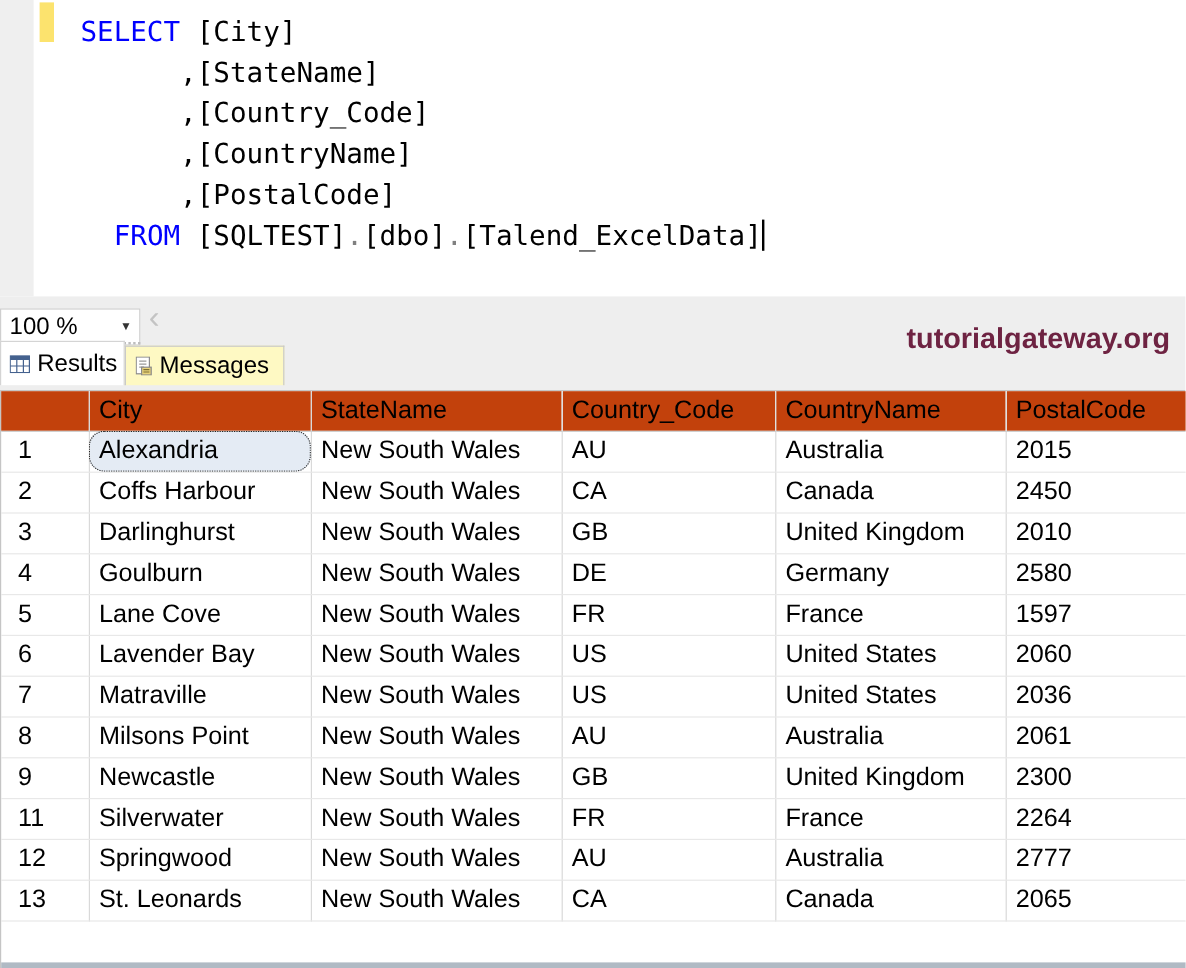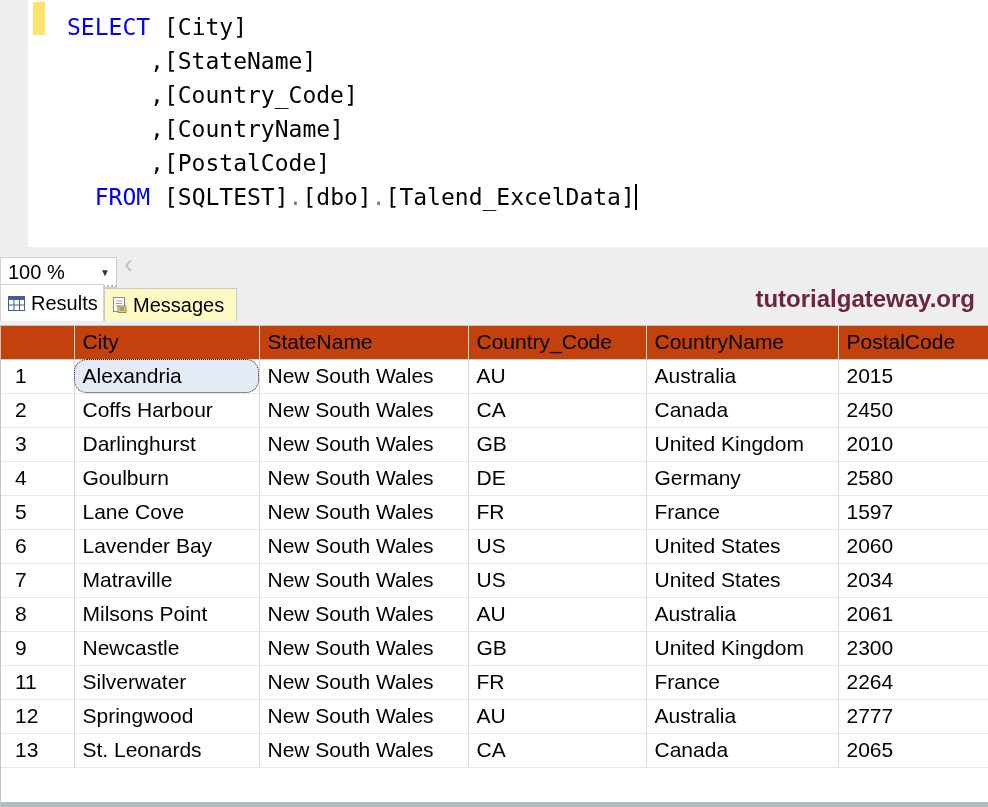--- a/index.html
+++ b/index.html
@@ -25,21 +25,21 @@
 
   
   #band{position:absolute;left:0;top:247px;width:988px;height:78px;background:#eeeeee;}
   #zoom-box{position:absolute;left:0;top:10px;width:117px;height:31px;background:#fff;
     border:1px solid #cfcfcf;display:flex;align-items:center;}
   #zoom-box .val{font-size:20px;color:#000;padding-left:7px;flex:1;}
   #zoom-box .caret-btn{width:22px;height:29px;display:flex;align-items:center;justify-content:center;
     font-size:10px;color:#333;}
   #sash-dots{position:absolute;left:0;top:38px;width:117px;border-bottom:2px dotted #bdbdbd;}
   #scroll-left{position:absolute;left:124px;top:2px;font-size:27px;color:#c3c3c3;line-height:30px;}
-  #watermark{position:absolute;right:13px;top:38px;font-size:24px;font-weight:bold;
+  #watermark{position:absolute;right:13px;top:22px;font-size:24px;font-weight:bold;
     color:var(--watermark);letter-spacing:0px;}
 
   
   #tabbar{position:absolute;left:0;bottom:0;height:37px;width:988px;}
   .tab{position:absolute;bottom:4px;display:flex;align-items:center;gap:6px;font-size:20px;color:#000;}
   #tab-results{left:0;width:104px;height:37px;background:#fff;border:1px solid #d4d4d4;border-bottom:none;
     padding-left:7px;}
   #tab-messages{left:104px;width:133px;height:33px;background:#fef9c3;border:1px solid #c9c9c9;border-bottom:none;
     padding-left:8px;}
   .tab .ticon{flex:0 0 auto;display:inline-flex;}
@@ -176,21 +176,21 @@
             <td>US</td>
             <td>United States</td>
             <td>2060</td>
           </tr>
           <tr>
             <td class="rowhead">7</td>
             <td>Matraville</td>
             <td>New South Wales</td>
             <td>US</td>
             <td>United States</td>
-            <td>2034</td>
+            <td>2036</td>
           </tr>
           <tr>
             <td class="rowhead">8</td>
             <td>Milsons Point</td>
             <td>New South Wales</td>
             <td>AU</td>
             <td>Australia</td>
             <td>2061</td>
           </tr>
           <tr>

